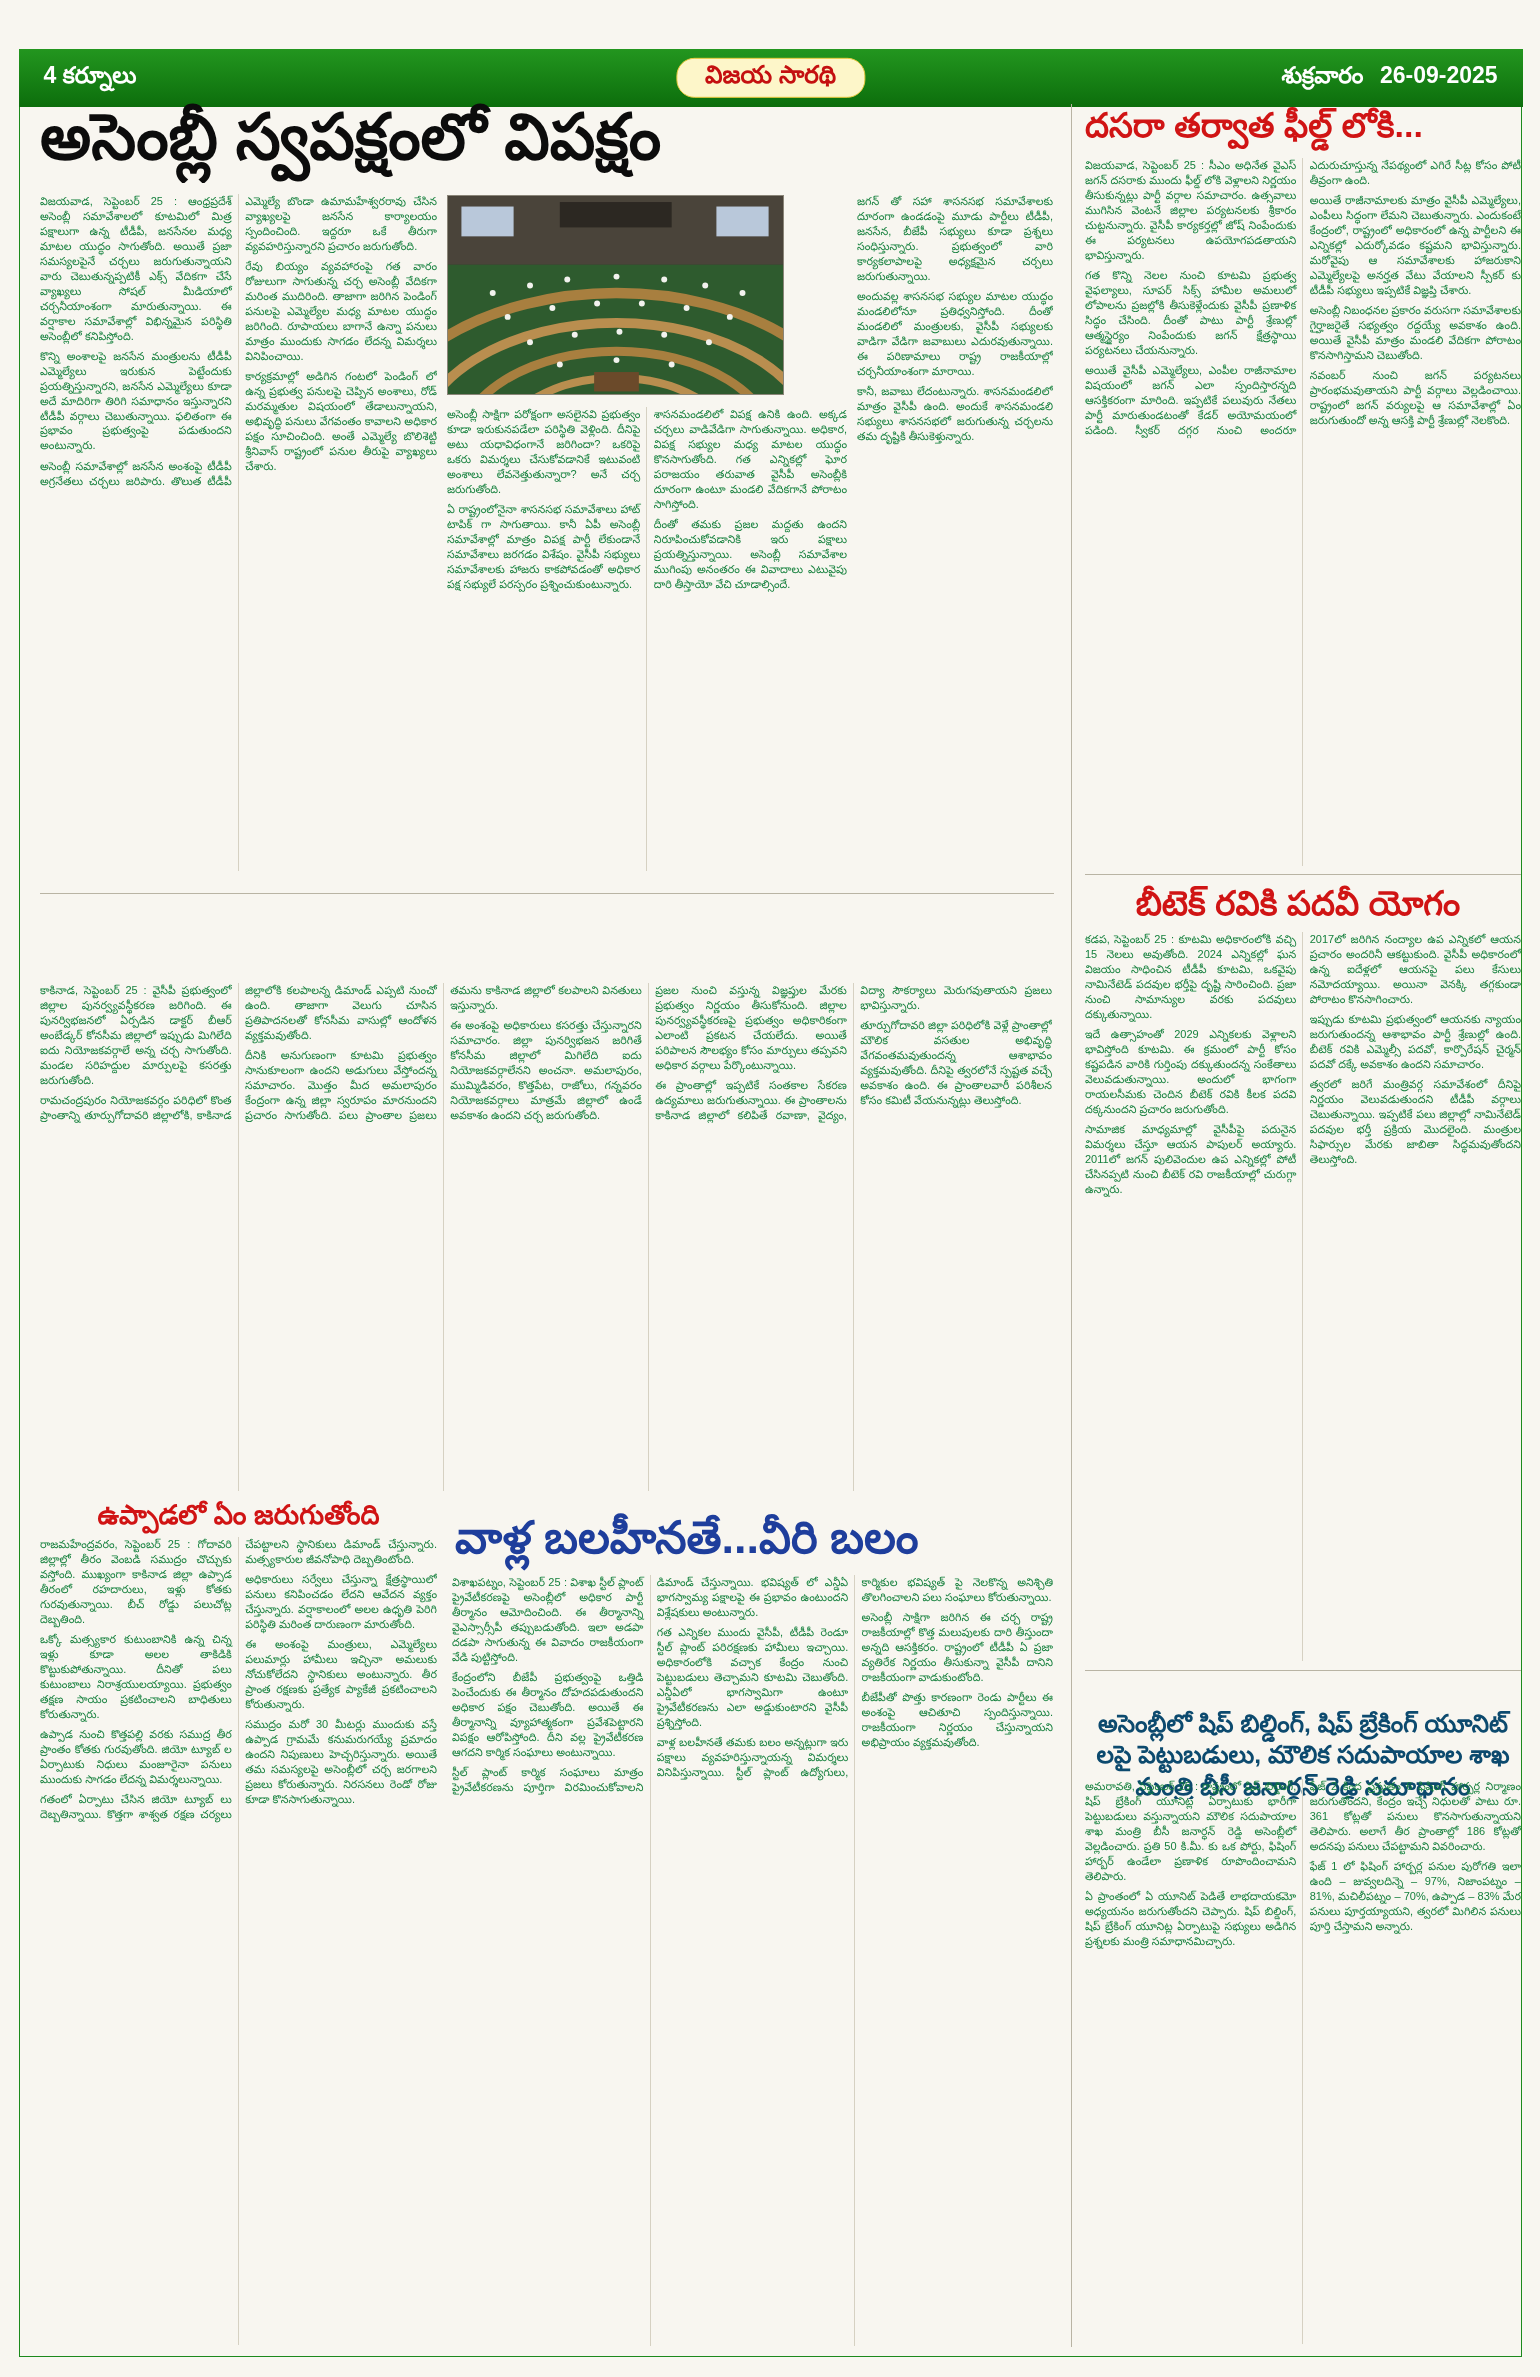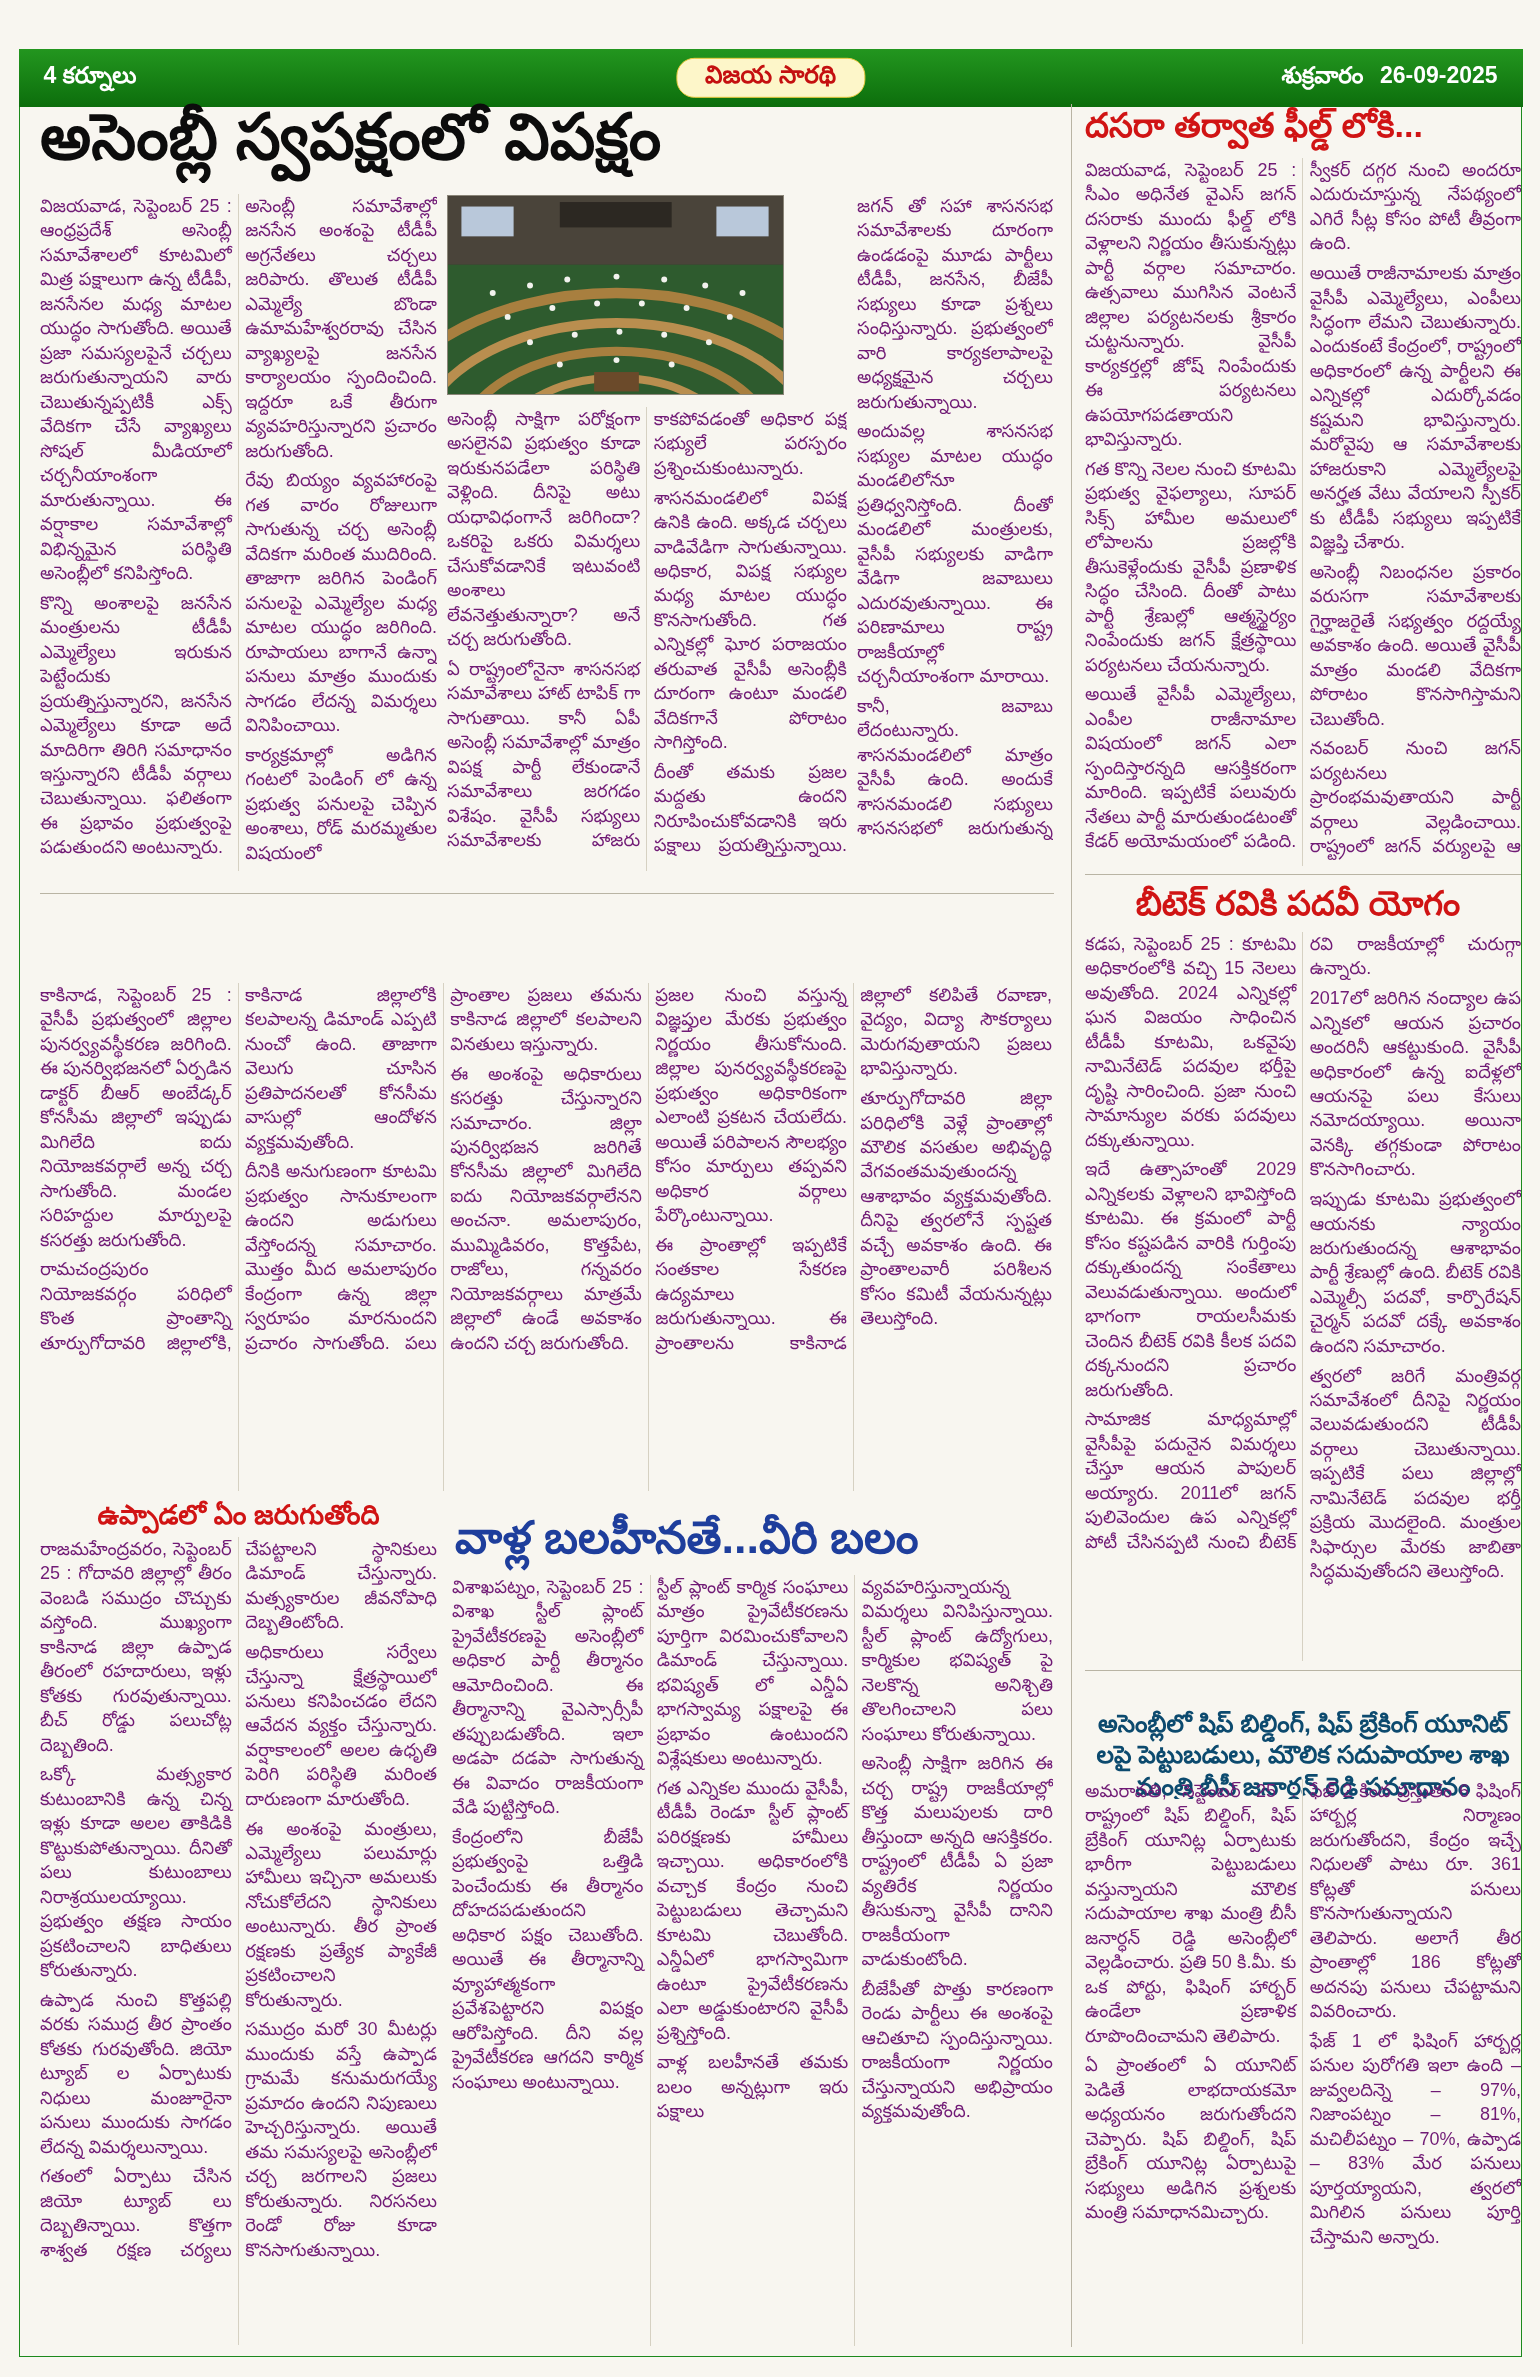--- a/index.html
+++ b/index.html
@@ -36,21 +36,21 @@
     font-size:61px; font-weight:800; color:#0c0c0c; word-spacing:28px; white-space:nowrap; overflow:hidden;}
   .h-btech{position:absolute; left:1075px; top:884px; width:446px; font-size:34px; text-align:center; white-space:nowrap; overflow:hidden;}
   .h-uppada{position:absolute; left:40px; top:1500px; width:397px; font-size:27px; text-align:center; white-space:nowrap; overflow:hidden;}
   .h-balam{position:absolute; left:455px; top:1512px; width:599px; font-size:45px;
     font-weight:800; color:#1e3e9c; white-space:nowrap; overflow:hidden;}
   .h-ship{position:absolute; left:1085px; top:1680px; width:436px; height:91px;
     font-size:24.6px; font-weight:700; color:#0c4a6e; text-align:center; line-height:1.28; overflow:hidden;margin-top:28px;}
   
   .body-block{
     position:absolute; overflow:hidden; text-align:justify;
-    font-size:18px; line-height:1.36; color:#701a75;
+    font-size:11px; line-height:1.36; color:#15803d;
     column-gap:13.4px; column-rule:0.7px solid #d6d1c2; column-fill:balance;
   }
   .body-block p{margin:0 0 5.2px 0;}
   .cols-1{column-count:1;} .cols-2{column-count:2;} .cols-3{column-count:3;} .cols-5{column-count:5;}
   
   .photo{
     position:absolute; left:447px; top:195px; width:337px; height:200px;
     border:0.7px solid #8a8578; box-sizing:border-box; background:#3c372f; overflow:hidden;
   }
   

